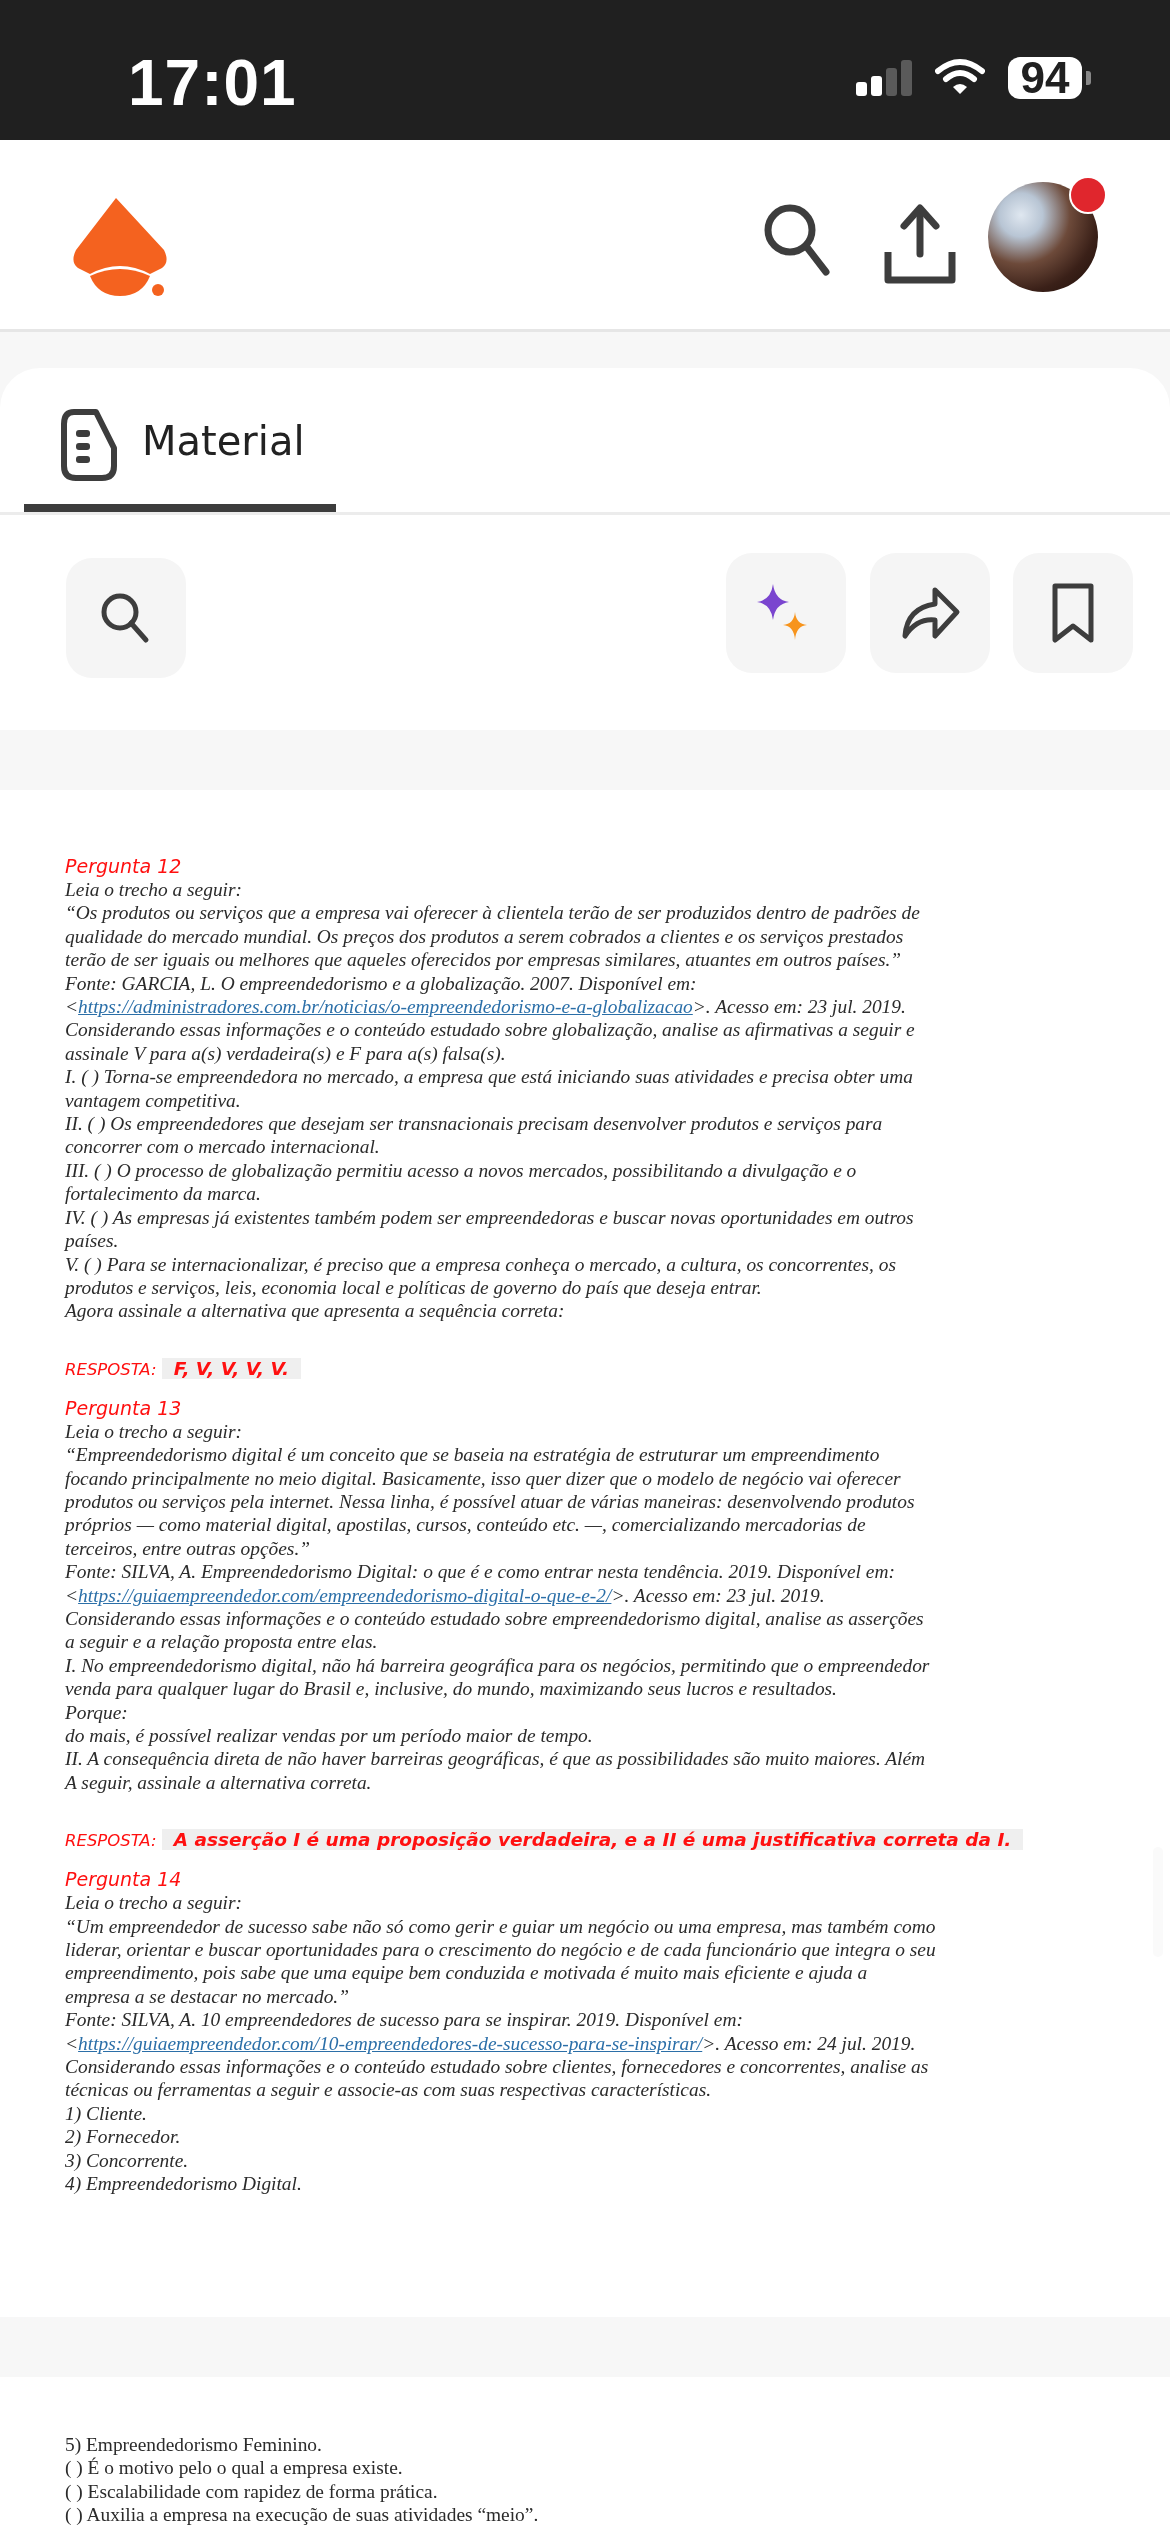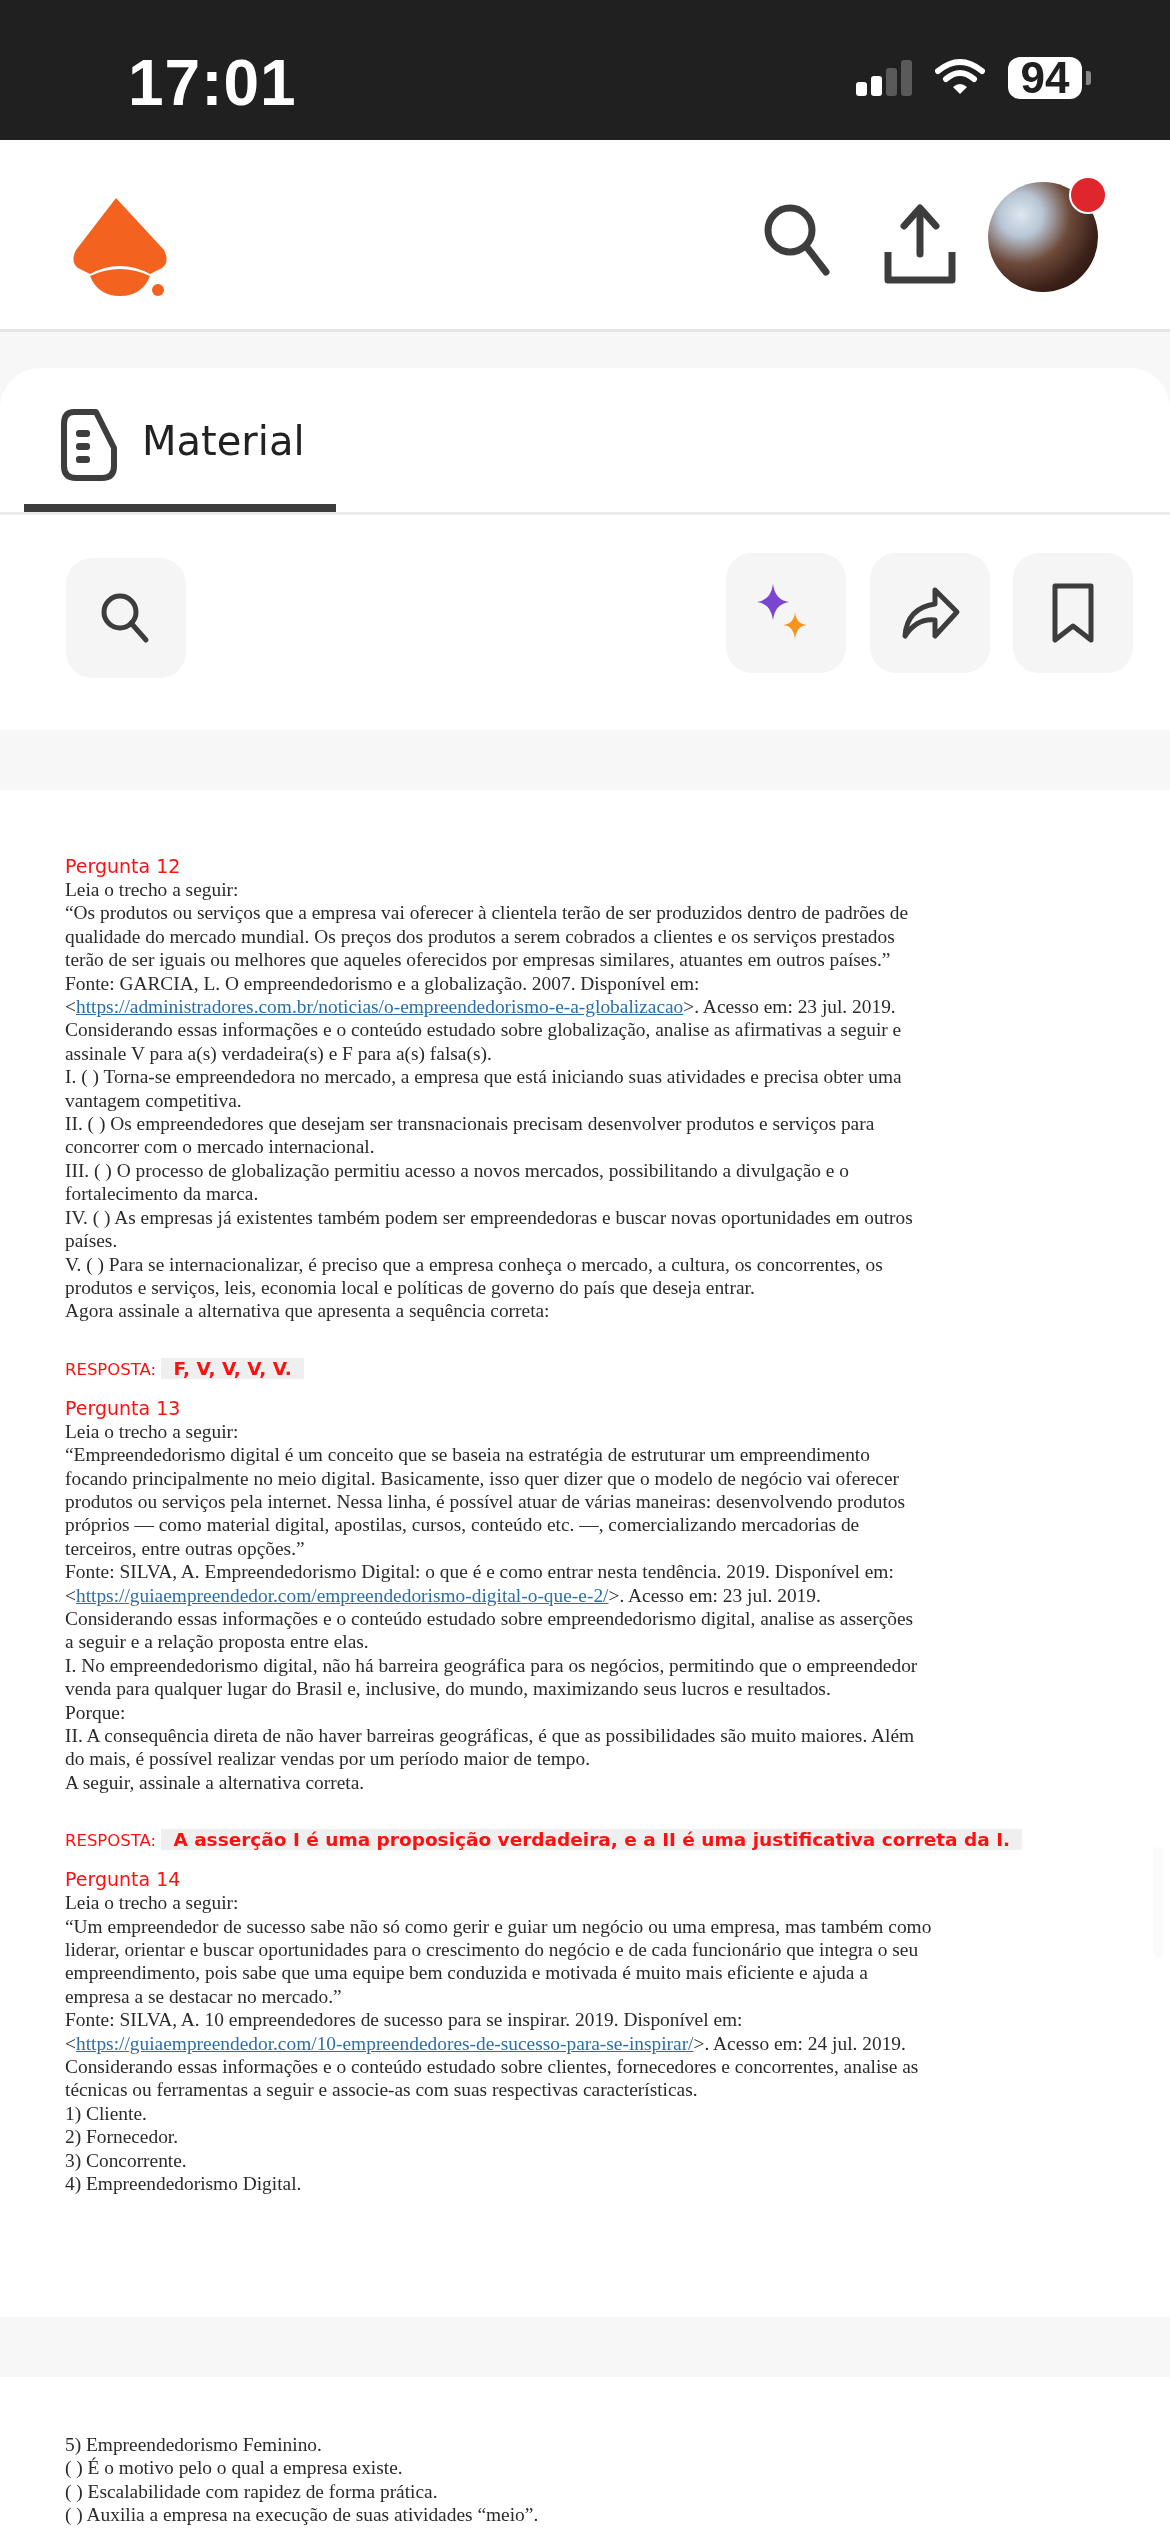--- a/index.html
+++ b/index.html
@@ -34,21 +34,21 @@
 
   .tool-btn { position: absolute; width: 120px; height: 120px; background: #f5f5f5; border-radius: 26px; display: flex; align-items: center; justify-content: center; }
   .tool-search { left: 66px; top: 190px; }
   .tool-ai { left: 726px; top: 185px; }
   .tool-share { left: 870px; top: 185px; }
   .tool-bookmark { left: 1013px; top: 185px; }
 
   .gray-band { position: absolute; left: 0; top: 730px; width: 1170px; height: 60px; background: #f7f7f7; }
 
   
-  .page { position: absolute; left: 0; top: 790px; width: 1170px; height: 1527px; background: #fff; overflow: hidden; }
+  .page { position: absolute; left: 0; top: 790px; width: 1170px; height: 1527px; background: #fff; overflow: hidden; font-style: italic; }
   .page2 { position: absolute; left: 0; top: 2377px; width: 1170px; height: 155px; background: #fff; overflow: hidden; }
   .doc { position: absolute; left: 65px; top: 65px; width: 1000px; font-family: "Liberation Serif", serif; font-size: 19.4px; line-height: 23.4px; color: #2b2b2b; }
   .doc p { white-space: nowrap; }
   .q-title { color: #ff1010; font-family: "DejaVu Sans", sans-serif; font-size: 19px; line-height: 23px; margin-top: 0; }
   .link { color: #2b6fa8; text-decoration: underline; }
   .resp { color: #ff1010; font-family: "DejaVu Sans", sans-serif; font-size: 16.5px; line-height: 26px; }
   .resp-ans { background: #efefef; font-weight: 700; font-size: 18.5px; padding: 0 12px; }
   .gap-sm { height: 33px; }
   .scroll-hint { position: absolute; left: 1153px; top: 1057px; width: 10px; height: 110px; background: #fafafa; border-radius: 5px; }
   .page2 .doc { top: 56px; }
@@ -165,22 +165,22 @@
     <p>produtos ou serviços pela internet. Nessa linha, é possível atuar de várias maneiras: desenvolvendo produtos</p>
     <p>próprios — como material digital, apostilas, cursos, conteúdo etc. —, comercializando mercadorias de</p>
     <p>terceiros, entre outras opções.”</p>
     <p>Fonte: SILVA, A. Empreendedorismo Digital: o que é e como entrar nesta tendência. 2019. Disponível em:</p>
     <p><span>&lt;</span><span class="link">https://guiaempreendedor.com/empreendedorismo-digital-o-que-e-2/</span><span>&gt;. Acesso em: 23 jul. 2019.</span></p>
     <p>Considerando essas informações e o conteúdo estudado sobre empreendedorismo digital, analise as asserções</p>
     <p>a seguir e a relação proposta entre elas.</p>
     <p>I. No empreendedorismo digital, não há barreira geográfica para os negócios, permitindo que o empreendedor</p>
     <p>venda para qualquer lugar do Brasil e, inclusive, do mundo, maximizando seus lucros e resultados.</p>
     <p>Porque:</p>
+    <p>do mais, é possível realizar vendas por um período maior de tempo.</p>
     <p>II. A consequência direta de não haver barreiras geográficas, é que as possibilidades são muito maiores. Além</p>
-    <p>do mais, é possível realizar vendas por um período maior de tempo.</p>
     <p>A seguir, assinale a alternativa correta.</p>
     <div class="gap-sm"></div>
     <p class="resp"><span>RESPOSTA: </span><span class="resp-ans">A asserção I é uma proposição verdadeira, e a II é uma justificativa correta da I.</span></p>
     <div style="height:14px"></div>
 
     <p class="q-title">Pergunta 14</p>
     <p>Leia o trecho a seguir:</p>
     <p>“Um empreendedor de sucesso sabe não só como gerir e guiar um negócio ou uma empresa, mas também como</p>
     <p>liderar, orientar e buscar oportunidades para o crescimento do negócio e de cada funcionário que integra o seu</p>
     <p>empreendimento, pois sabe que uma equipe bem conduzida e motivada é muito mais eficiente e ajuda a</p>

